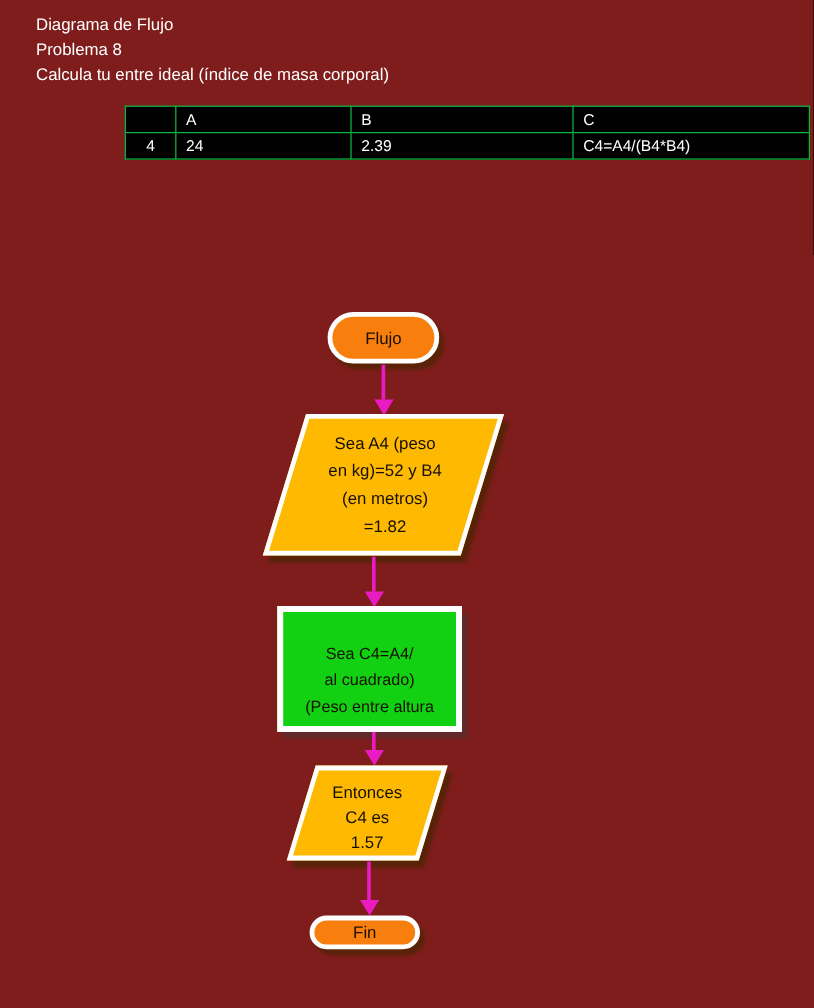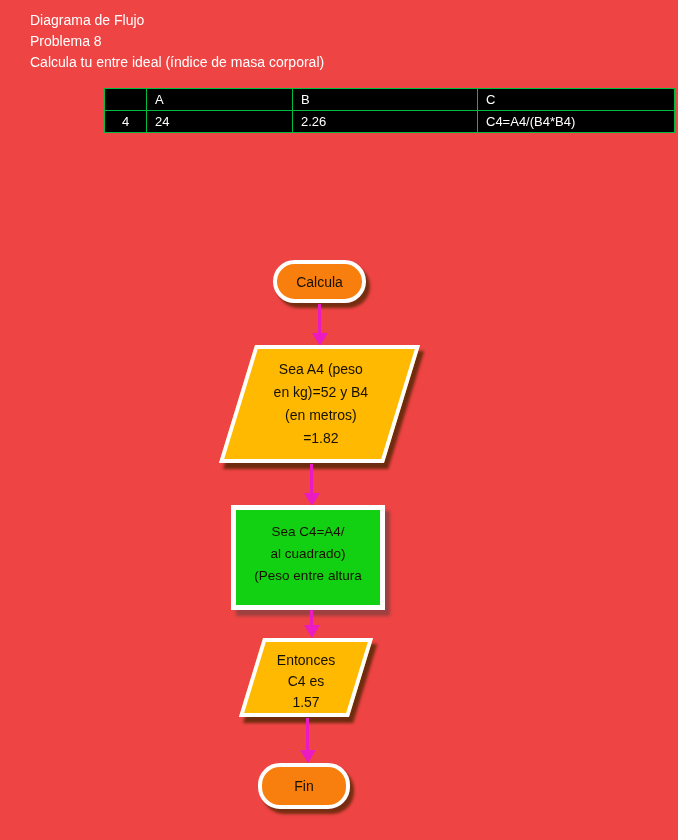--- a/index.html
+++ b/index.html
@@ -1,17 +1,17 @@
 <!DOCTYPE html>
 <html><head>
 <meta charset="utf-8">
 <style>
   html,body{margin:0;padding:0;background:#000;}
   #canvas{
-    position:relative;width:678px;height:840px;background:#ef4444;
+    position:relative;width:678px;height:840px;background:#7f1d1d;
     font-family:"Liberation Sans",sans-serif;overflow:hidden;
   }
   
   .hdr{
     position:absolute;left:30px;top:10px;color:#ffffff;
     font-size:14px;line-height:21px;white-space:nowrap;
   }
   
   .sheet{
     position:absolute;left:104px;top:88px;border-collapse:collapse;
@@ -38,25 +38,25 @@
   }
   .para .txt{transform:skewX(17deg);}
   .proc{
     background:#12D112;border:5px solid #ffffff;
     box-shadow:5px 6px 3px rgba(60,60,60,0.45);
   }
   .txt{font-size:14px;}
   #node-input{left:237px;top:345px;width:165px;height:118px;}
   #node-input .txt{padding-top:9px;line-height:23px;}
   #node-process{left:231px;top:505px;width:154px;height:105px;}
-  #node-process .txt{padding-top:11px;line-height:22px;font-size:13.5px;}
+  #node-process .txt{padding-top:24px;line-height:22px;font-size:13.5px;}
   #node-output{left:251px;top:638px;width:110px;height:79px;}
   #node-output .txt{padding-top:8px;line-height:21px;}
   #node-start{left:273px;top:260px;}
-  #node-end{left:258px;top:763px;width:92px;height:46px;}
+  #node-end{left:258px;top:763px;width:92px;height:28px;}
   
   .aline{position:absolute;width:2.5px;background:#EB1BC3;}
   .ahead{
     position:absolute;width:0;height:0;
     border-left:8px solid transparent;border-right:8px solid transparent;
     border-top:13px solid #EB1BC3;
   }
   #a1-line{left:318px;top:304px;height:29px;}  #a1-head{left:312px;top:333px;}
   #a2-line{left:310px;top:464px;height:29px;}  #a2-head{left:304px;top:493px;}
   #a3-line{left:310px;top:610px;height:15px;}  #a3-head{left:304px;top:625px;}
@@ -77,28 +77,28 @@
     <tbody>
         <tr>
       <td class="rowhead"></td>
       <td class="colA">A</td>
       <td class="colB">B</td>
       <td class="colC">C</td>
     </tr>
     <tr>
       <td class="rowhead">4</td>
       <td class="colA">24</td>
-      <td class="colB">2.26</td>
+      <td class="colB">2.39</td>
       <td class="colC">C4=A4/(B4*B4)</td>
     </tr>
   </tbody>
     </table>
 
   <div class="node term" id="node-start">
-    <span>Calcula</span>
+    <span>Flujo</span>
   </div>
 
   <div class="aline" id="a1-line"></div>
   <div class="ahead" id="a1-head"></div>
 
   <div class="node para" id="node-input">
     <div class="txt">
       <div>Sea A4 (peso</div>
       <div>en kg)=52 y B4</div>
       <div>(en metros)</div>

